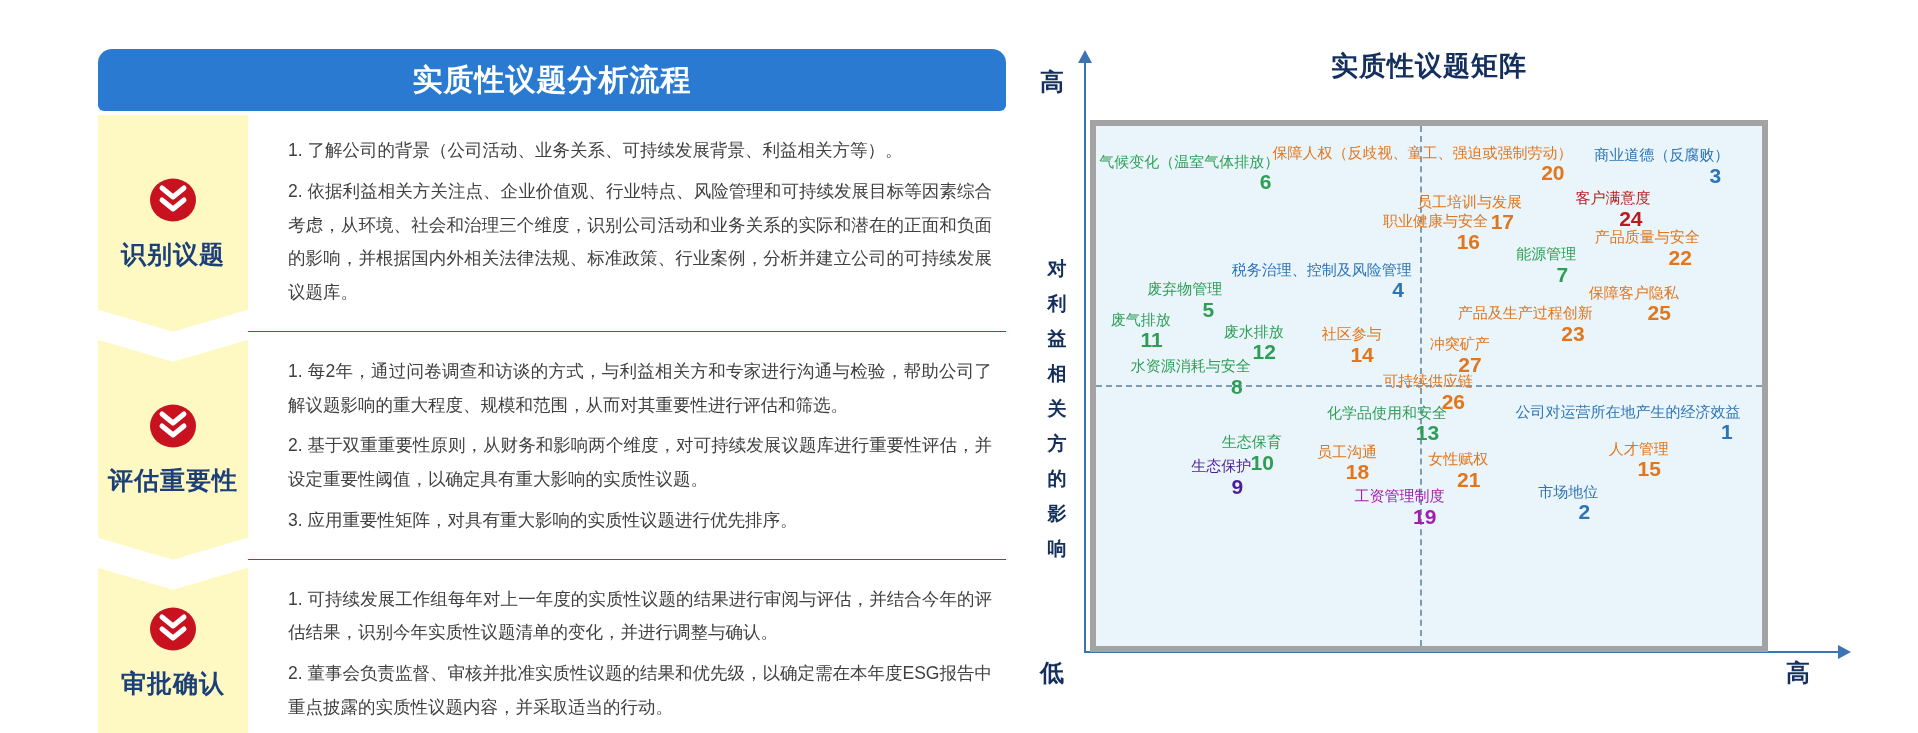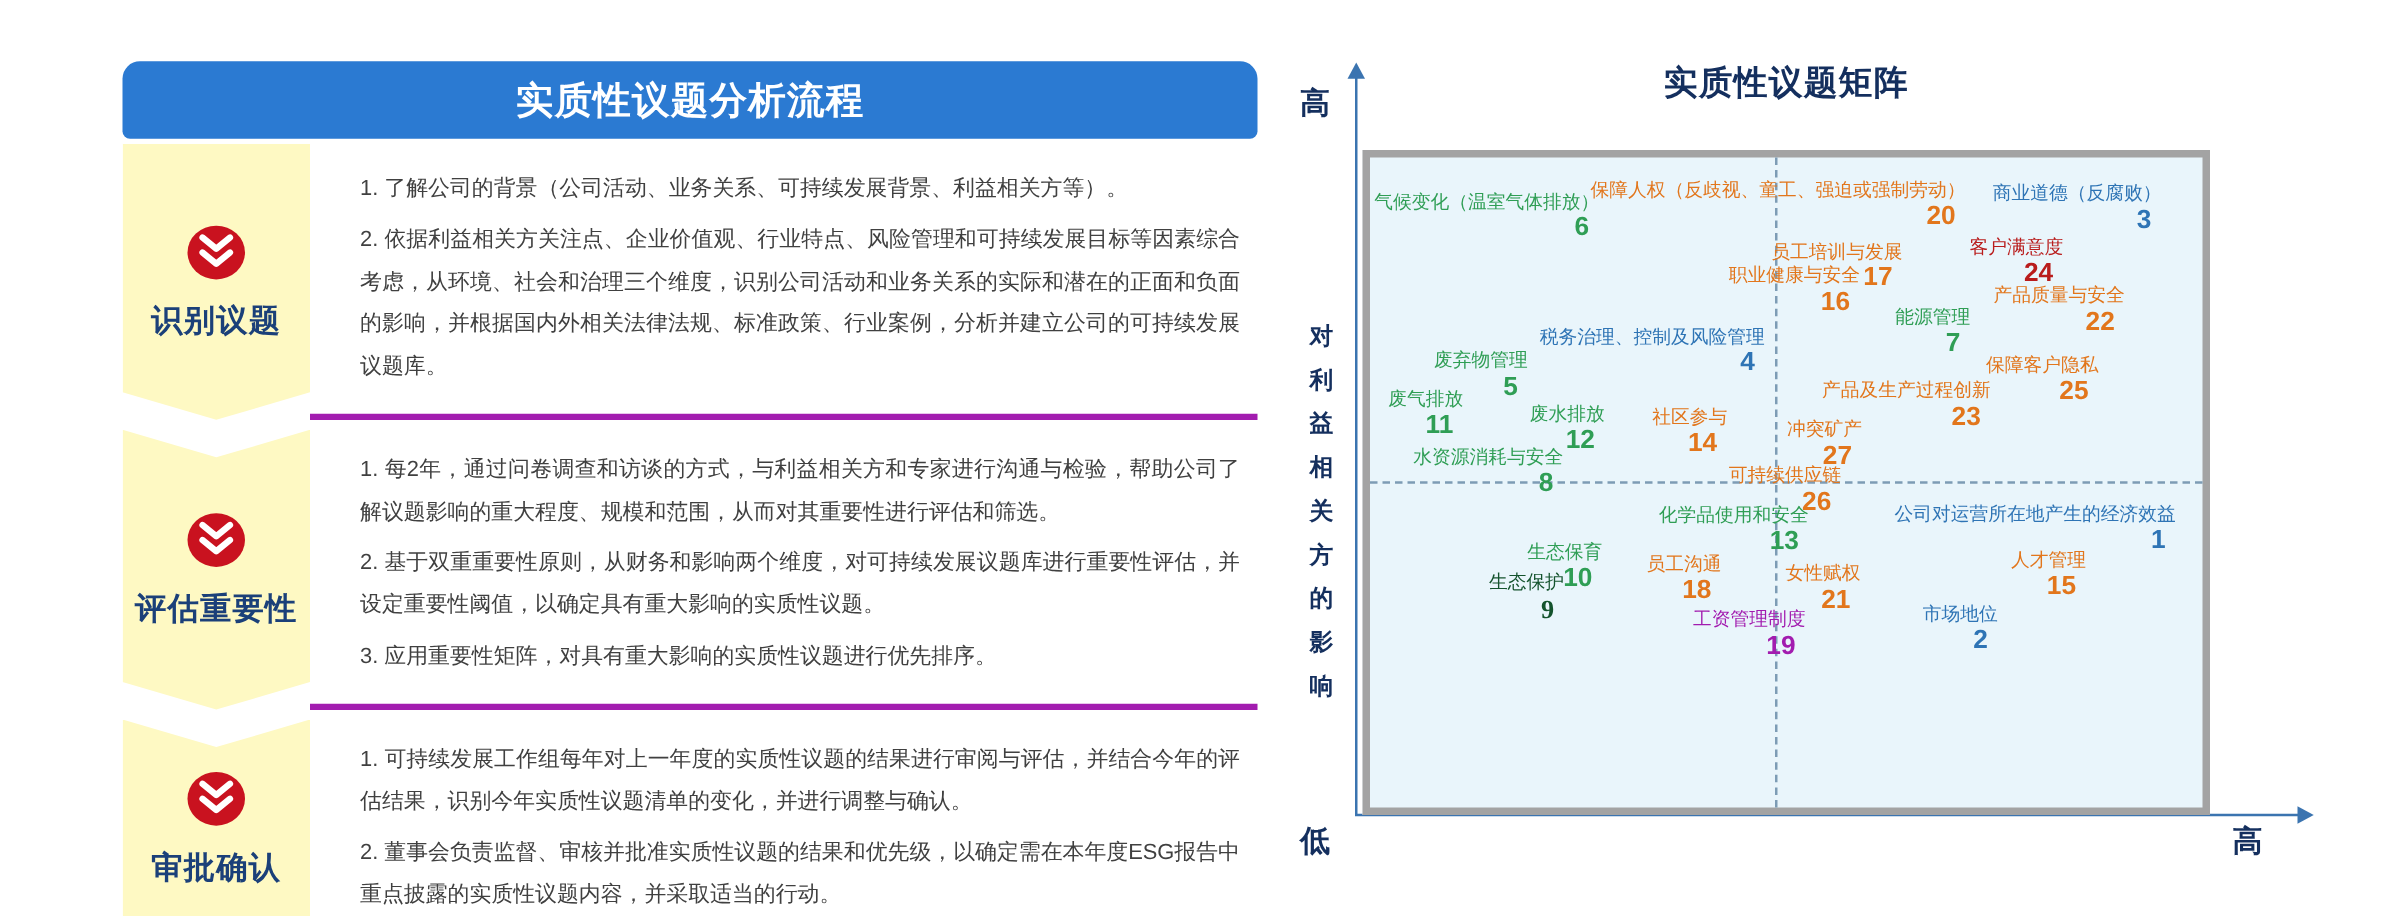--- a/index.html
+++ b/index.html
@@ -20,21 +20,21 @@
     flex:1; background:#fef9c3; display:flex; flex-direction:column;
     align-items:center; justify-content:center; gap:14px;
   }
   .stage-block.first { clip-path: polygon(0 0, 100% 0, 100% calc(100% - 22px), 50% 100%, 0 calc(100% - 22px)); margin-top:4px; }
   .stage-block.mid   { clip-path: polygon(0 0, 50% 22px, 100% 0, 100% calc(100% - 22px), 50% 100%, 0 calc(100% - 22px)); margin-top:8px; }
   .stage-block.last  { clip-path: polygon(0 0, 50% 22px, 100% 0, 100% 100%, 0 100%); margin-top:8px; margin-bottom:10px; }
   .stage-label { color:#1b4079; font-size:25px; font-weight:bold; letter-spacing:1px; }
   .stage-icon { width:48px; height:48px; }
 
   .stage-text {
-    flex:1; border-bottom:5px solid #a21caf; padding:16px 14px 14px 40px;
+    flex:1; border-bottom:1px solid #a21caf; padding:16px 14px 14px 40px;
   }
   .stage-text p {
     color:#404040; font-size:17.5px; line-height:1.93; margin:7px 0;
     text-align:justify;
   }
 
   
   .matrix-title {
     position:absolute; left:1090px; top:48px; width:678px; text-align:center;
     color:#142f5e; font-size:27px; font-weight:bold; letter-spacing:1px;
@@ -245,21 +245,21 @@
         <span class="num">10</span>
       </div>
       <div class="pt" style="left: 33.2%; top: 60.9%; color: rgb(226, 118, 28);">
         <span class="lbl">员工沟通</span>
         <span class="num">18</span>
       </div>
       <div class="pt" style="left: 49.9%; top: 62.4%; color: rgb(226, 118, 28);">
         <span class="lbl">女性赋权</span>
         <span class="num">21</span>
       </div>
-      <div class="pt" style="left: 14.3%; top: 63.7%; color: #14532d; font-family: Liberation Serif, serif;">
+      <div class="pt" style="left: 14.3%; top: 63.7%; color: #4c1d95;">
         <span class="lbl">生态保护</span>
         <span class="num">9</span>
       </div>
       <div class="pt" style="left: 77%; top: 60.3%; color: rgb(226, 118, 28);">
         <span class="lbl">人才管理</span>
         <span class="num">15</span>
       </div>
       <div class="pt" style="left: 38.8%; top: 69.4%; color: #a21caf;">
         <span class="lbl">工资管理制度</span>
         <span class="num">19</span>

